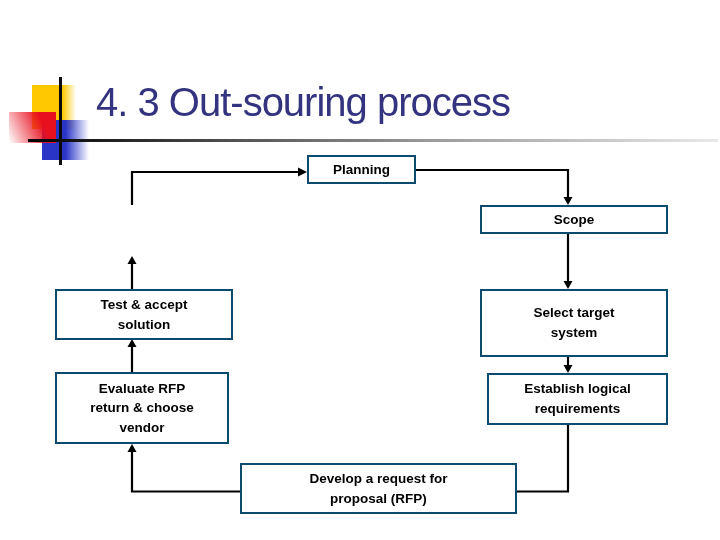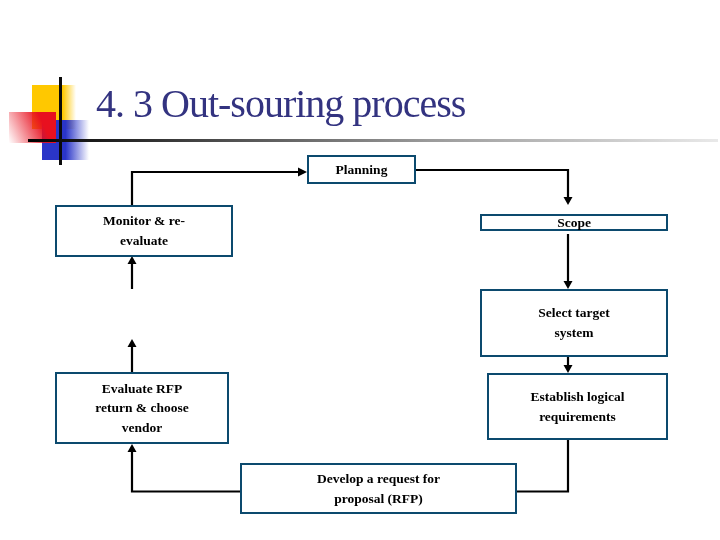--- a/index.html
+++ b/index.html
@@ -1,18 +1,18 @@
 <!DOCTYPE html>
 <html><head>
 <meta charset="utf-8">
 <style>
   html,body { margin:0; padding:0; background:#fff; }
   #slide {
     position:relative; width:720px; height:540px; background:#fff;
-    font-family:Liberation Serif, serif; overflow:hidden;
+    font-family:Liberation Sans, sans-serif; overflow:hidden;
   }
   
   .decor { position:absolute; }
   .sq-yellow { left:32px; top:85px; width:44px; height:44px;
     background:linear-gradient(to right,#ffc800 70%,rgba(255,200,0,0) 100%); }
   .sq-blue { left:42px; top:120px; width:47px; height:40px;
     background:linear-gradient(to right,#2a35c8 50%,rgba(42,53,200,0) 100%); }
   .sq-red { left:9px; top:112px; width:47px; height:31px;
     background:linear-gradient(245deg,#e8101f 30%,rgba(238,40,60,0) 100%); }
   .v-line { left:59px; top:77px; width:3px; height:88px; background:#0a0a0a; }
@@ -27,25 +27,25 @@
   
   .node {
     position:absolute; box-sizing:border-box;
     border:2px solid #0c4a6e; background:#fff; color:#000;
     display:flex; align-items:center; justify-content:center;
     text-align:center; font-weight:bold; font-size:13.5px;
     line-height:1.45; white-space:pre-line;
   }
   #node-planning  { left:307px; top:155px; width:109px; height:29px; }
   #node-monitor   { left:55px;  top:205px; width:178px; height:52px; }
-  #node-scope     { left:480px; top:214px; width:188px; height:17px; }
+  #node-scope     { left:480px; top:205px; width:188px; height:29px; }
   #node-test      { left:55px;  top:289px; width:178px; height:51px; }
   #node-select    { left:480px; top:289px; width:188px; height:68px; }
   #node-evaluate  { left:55px;  top:372px; width:174px; height:72px; }
-  #node-establish { left:487px; top:373px; width:181px; height:67px; }
+  #node-establish { left:487px; top:373px; width:181px; height:52px; }
   #node-develop   { left:240px; top:463px; width:277px; height:51px; }
   
   #connectors { position:absolute; left:0; top:0; width:720px; height:540px; }
   #connectors path { stroke:#000; stroke-width:2.2; fill:none; }
   #connectors polygon { fill:#000; stroke:none; }
 </style>
 </head>
 <body>
 
 <div id="slide">
@@ -87,23 +87,23 @@
       <path d="M132 372 L132 347"></path>
       <polygon points="127.5,347 136.5,347 132,339"></polygon>
     </g>
     <g>
       <path d="M132 289 L132 264"></path>
       <polygon points="127.5,264 136.5,264 132,256"></polygon>
     </g>
   </svg>
 
   <div class="node" id="node-planning">Planning</div>
-  <div class="node" id="node-monitor">Monitor &amp; re-
-evaluate</div>
   <div class="node" id="node-scope">Scope</div>
+  <div class="node" id="node-test">Test &amp; accept
+solution</div>
   <div class="node" id="node-select">Select target
 system</div>
   <div class="node" id="node-evaluate">Evaluate RFP
 return &amp; choose
 vendor</div>
   <div class="node" id="node-establish">Establish logical
 requirements</div>
   <div class="node" id="node-develop">Develop a request for
 proposal (RFP)</div>
 

